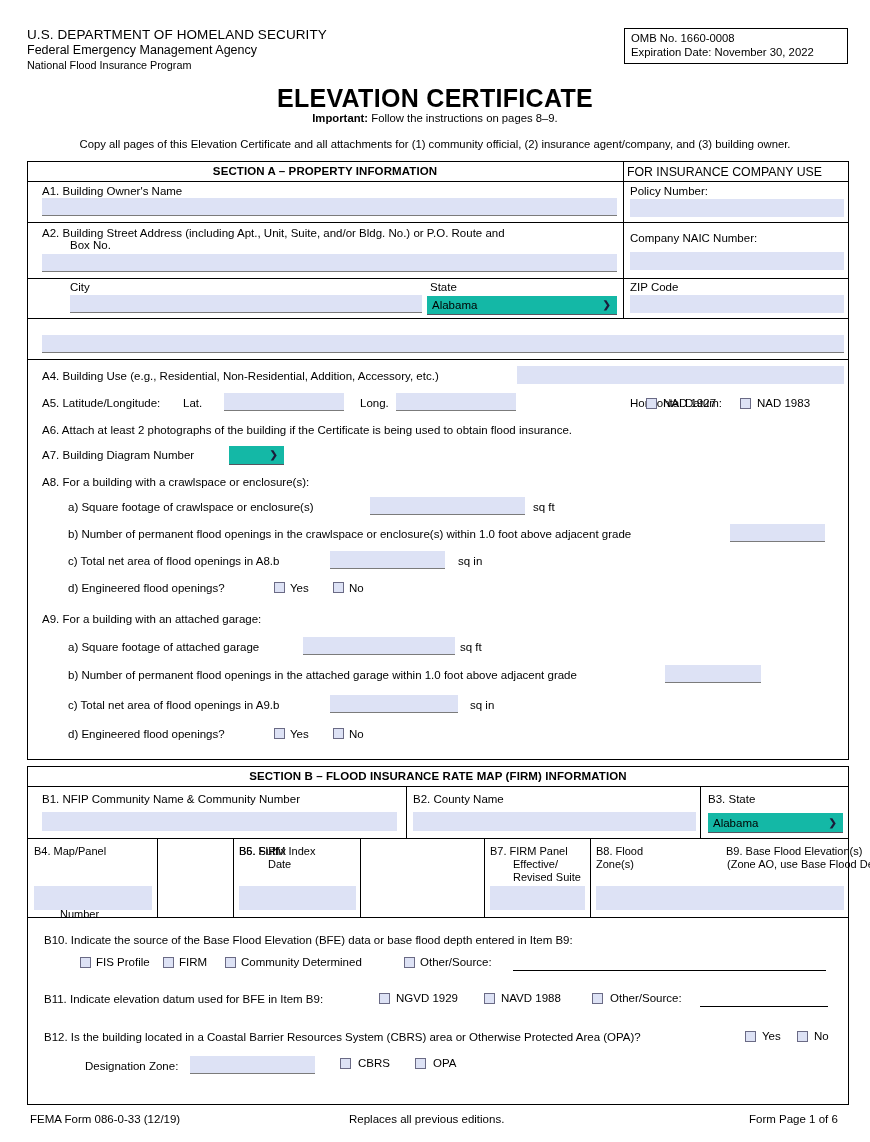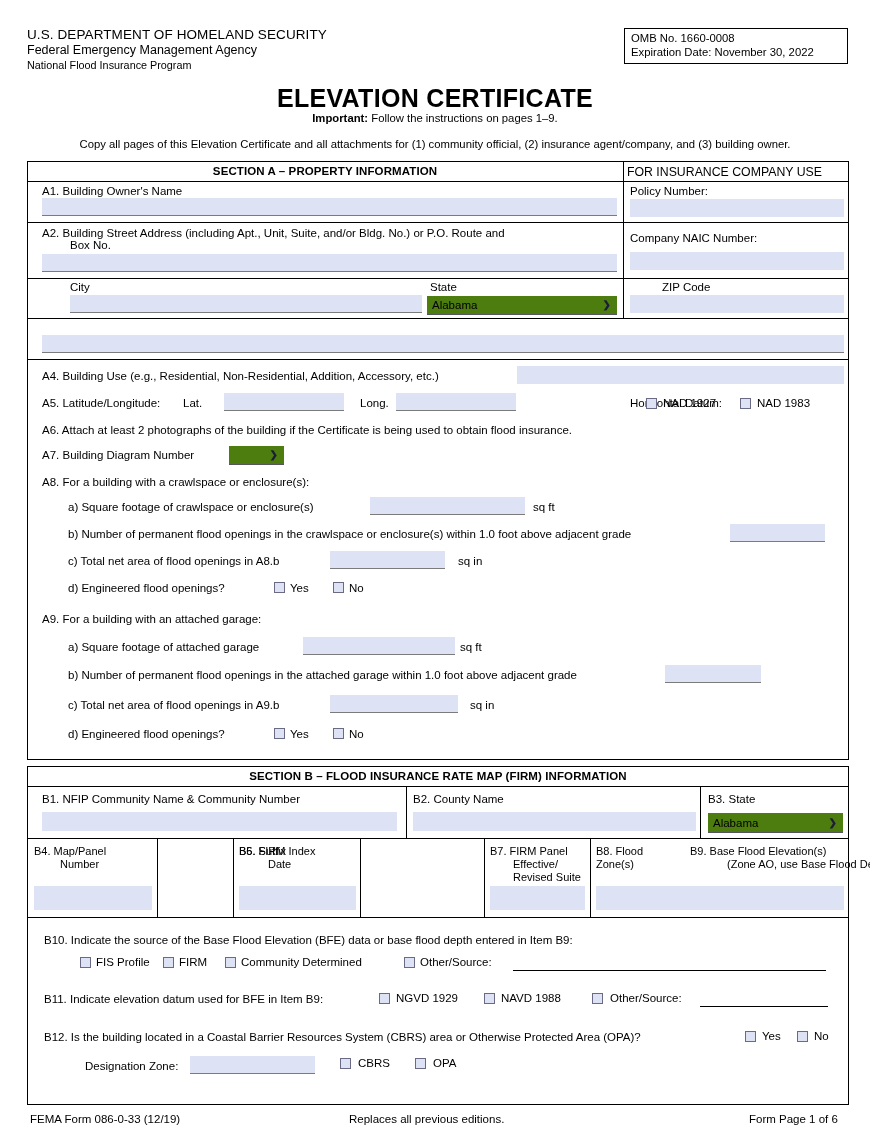--- a/index.html
+++ b/index.html
@@ -58,21 +58,21 @@
 
   
   .fld {
     position: absolute; background: #dde2f5;
     border: none; border-bottom: 1.3px solid #7b7b7b;
     font-family: "Liberation Sans", sans-serif; font-size: 11.5px;
     padding: 0 3px; color: #000;
   }
   .fld.nounder { border-bottom: none; }
   .sel {
-    position: absolute; background: #4d7c0f;
+    position: absolute; background: #14b8a6;
     border: none; border-bottom: 1.3px solid #55555f;
     font-size: 11.5px; padding-left: 5px;
     display: flex; align-items: center; justify-content: space-between;
     color: #000;
   }
   .sel .caret {
     font-size: 10px; line-height: 1; padding-right: 6px;
     color: #1b1b3a; font-weight: bold;
   }
   .cbx {
@@ -95,21 +95,21 @@
     <div class="l2">Federal Emergency Management Agency</div>
     <div class="l3">National Flood Insurance Program</div>
   </div>
 
   <div class="omb">
     <div>OMB No. 1660-0008</div>
     <div>Expiration Date: November 30, 2022</div>
   </div>
 
   <div class="title">ELEVATION CERTIFICATE</div>
-  <div class="subtitle"><b>Important:</b> <span>Follow the instructions on pages 1–9.</span></div>
+  <div class="subtitle"><b>Important:</b> <span>Follow the instructions on pages 8–9.</span></div>
   <div class="copyline">Copy all pages of this Elevation Certificate and all attachments for (1) community official, (2) insurance agent/company, and (3) building owner.</div>
 
   <div class="box" style="left:27px; top:161px; width:822px; height:599px;"></div>
 
   <div class="ln hln" style="left:27px; top:181px; width:822px;"></div>
   <div class="sec-hdr txt" style="left:27px; top:165px; width:596px; text-align:center; white-space:nowrap;">SECTION A – PROPERTY INFORMATION</div>
   <div class="txt" style="left:627px; top:165px; font-size:12.3px;">FOR INSURANCE COMPANY USE</div>
 
   <div class="ln vln" style="left:623px; top:161px; height:157px;"></div>
 
@@ -129,21 +129,21 @@
   <div class="ln hln" style="left:27px; top:278px; width:596px;"></div>
   <div class="ln hln" style="left:623px; top:278px; width:226px;"></div>
 
   <div class="txt" style="left:70px; top:281px;text-align:center;">City</div>
   <input class="fld" style="left: 70px; top: 295px; width: 352px; height: 18px;" value="">
   <div class="txt" style="left:430px; top:281px;">State</div>
   <div class="sel" style="left:427px; top:296px; width:190px; height:19px;">
     <span>Alabama</span>
     <span class="caret">❯</span>
   </div>
-  <div class="txt" style="left:630px; top:281px;margin-left:32px;">ZIP Code</div>
+  <div class="txt" style="left:630px; top:281px;">ZIP Code</div>
   <input class="fld nounder" style="left: 630px; top: 295px; width: 214px; height: 18px;" value="">
 
   <div class="ln hln" style="left:27px; top:318px; width:822px;"></div>
 
   <input class="fld" style="left: 42px; top: 335px; width: 802px; height: 18px;" value="">
 
   <div class="ln hln" style="left:27px; top:359px; width:822px;"></div>
 
   <div class="txt" style="left:42px; top:370px;">A4.  Building Use (e.g., Residential, Non-Residential, Addition, Accessory, etc.)</div>
   <input class="fld nounder" style="left: 517px; top: 366px; width: 327px; height: 18px;" value="">
@@ -223,40 +223,40 @@
   </div>
 
   <div class="ln hln" style="left:27px; top:917px; width:822px;"></div>
   <div class="ln vln" style="left:157px; top:838px; height:79px;"></div>
   <div class="ln vln" style="left:233px; top:838px; height:79px;"></div>
   <div class="ln vln" style="left:360px; top:838px; height:79px;"></div>
   <div class="ln vln" style="left:484px; top:838px; height:79px;"></div>
   <div class="ln vln" style="left:590px; top:838px; height:79px;"></div>
 
   <div class="txt sm" style="left:34px; top:845px;">B4.  Map/Panel</div>
-  <div class="txt sm" style="left:60px; top:858px;text-align:center;">Number</div>
+  <div class="txt sm" style="left:60px; top:908px;text-align:center;">Number</div>
   <input class="fld nounder" style="left: 34px; top: 886px; width: 118px; height: 24px;" value="">
 
   <div class="txt sm" style="left:239px; top:845px;">B5.  Suffix</div>
   <input class="fld nounder" style="left: 239px; top: 886px; width: 52px; height: 24px;" value="">
 
   <div class="txt sm" style="left:239px; top:845px; left:239px;">B6.  FIRM Index</div>
   <div class="txt sm" style="left:268px; top:858px;">Date</div>
   <input class="fld nounder" style="left: 239px; top: 886px; width: 117px; height: 24px;" value="">
 
   <div class="txt sm" style="left:490px; top:845px;">B7.  FIRM Panel</div>
   <div class="txt sm" style="left:513px; top:858px;">Effective/</div>
   <div class="txt sm" style="left:513px; top:871px;">Revised Suite</div>
   <input class="fld nounder" style="left: 490px; top: 886px; width: 95px; height: 24px;" value="">
 
   <div class="txt sm" style="left:596px; top:845px;">B8.  Flood</div>
   <div class="txt sm" style="left:596px; top:858px;">Zone(s)</div>
   <input class="fld nounder" style="left: 596px; top: 886px; width: 95px; height: 24px;" value="">
 
-  <div class="txt sm" style="left:690px; top:845px;">B9.  Base Flood Elevation(s)</div>
+  <div class="txt sm" style="left:726px; top:845px;">B9.  Base Flood Elevation(s)</div>
   <div class="txt sm" style="left:727px; top:858px;">(Zone AO, use Base Flood Depth)</div>
   <input class="fld nounder" style="top: 886px; width: 248px; height: 24px; left: 596px;" value="">
 
   <div class="txt" style="left:44px; top:934px;">B10.  Indicate the source of the Base Flood Elevation (BFE) data or base flood depth entered in Item B9:</div>
   <div class="cbx" style="left:80px; top:957px;"></div>
   <div class="txt" style="left:96px; top:956px;">FIS Profile</div>
   <div class="cbx" style="left:163px; top:957px;"></div>
   <div class="txt" style="left:179px; top:956px;">FIRM</div>
   <div class="cbx" style="left:225px; top:957px;"></div>
   <div class="txt" style="left:241px; top:956px;">Community Determined</div>

